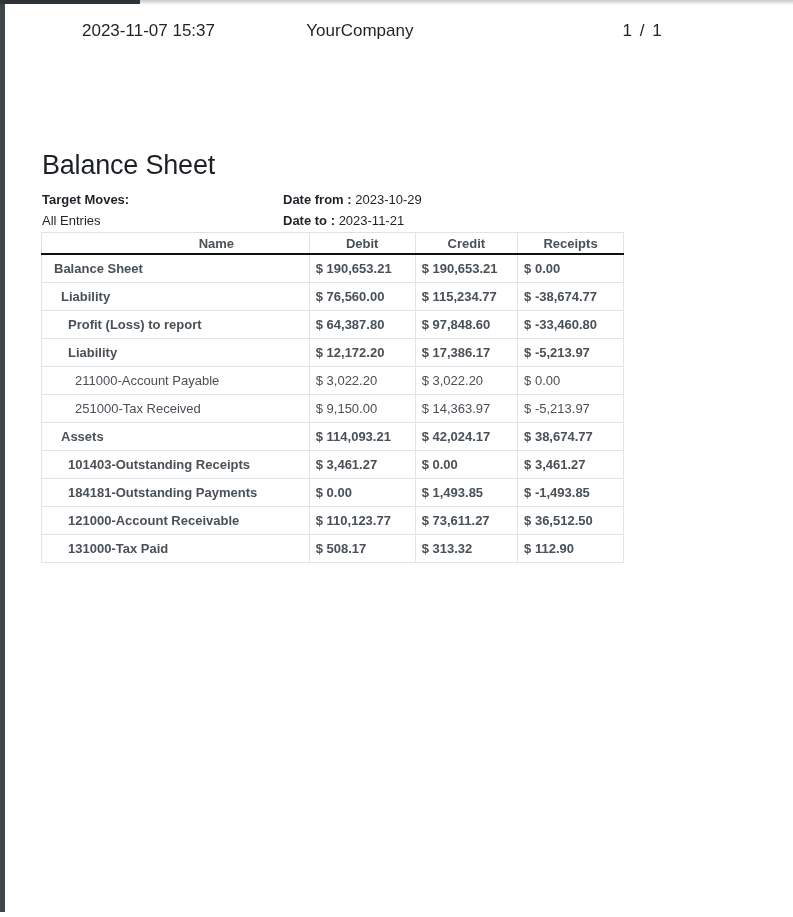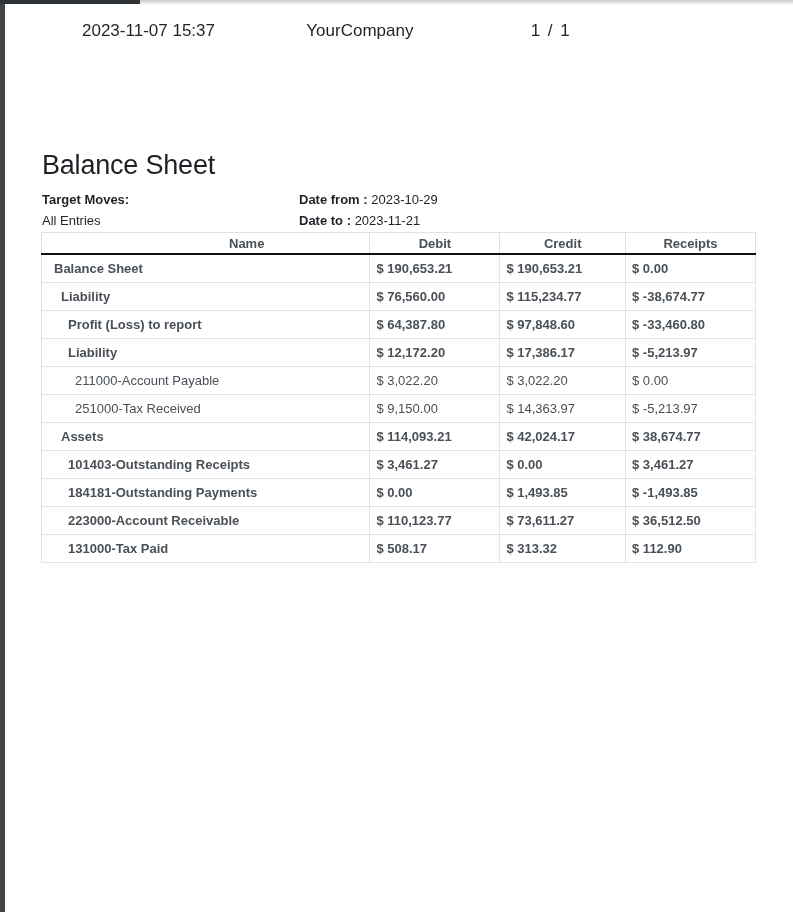--- a/index.html
+++ b/index.html
@@ -19,40 +19,40 @@
     background: linear-gradient(to bottom, #c6c9cc, rgba(255,255,255,0)); }
 
   
   .page-header {
     position: absolute; top: 21px; left: 42px; right: 38px;
     display: flex; align-items: baseline;
     font-size: 17px; color: #1f2328; margin-left: 40px;
   }
   .page-header .hl { flex: 1; text-align: left; }
   .page-header .hc { flex: 1; text-align: left; }
-  .page-header .hr { flex: 1; text-align: left; letter-spacing: 1.5px; }
+  .page-header .hr { flex: 1; text-align: center; letter-spacing: 1.5px; }
 
   
   .title {
     position: absolute; top: 150px; left: 42px; margin: 0;
     font-size: 27px; font-weight: 400; color: #1d2125; letter-spacing: -0.2px;
   }
   .meta {
     position: absolute; top: 189px; left: 42px; right: 38px;
     font-size: 13px; color: #1f2328; line-height: 21px;
   }
-  .meta-row { display: flex; gap: 16px; }
+  .meta-row { display: flex; }
   .meta-left { width: 241px; }
   .meta-right { flex: 1; }
   .b { font-weight: 700; }
 
   
   .report-table {
     position: absolute; top: 232px; left: 41px;
-    width: 715px; border-collapse: collapse;
+    width: 583px; border-collapse: collapse;
     font-size: 13px; color: #495057; table-layout: fixed;
   }
   .report-table th {
     border: 1px solid #dfe2e6;
     border-bottom: 2px solid #111111;
     padding: 2px 4px; height: 16px;
     font-weight: 700; text-align: center; color: #495057;
     line-height: 15px;
   }
   .report-table th.col-name { padding-left: 86px; } 
@@ -165,21 +165,21 @@
     <td class="cell-money">$ 0.00</td>
     <td class="cell-money">$ 3,461.27</td>
   </tr>
         <tr class="bold">
     <td class="cell-name" style="padding-left: 26px;">184181-Outstanding Payments</td>
     <td class="cell-money">$ 0.00</td>
     <td class="cell-money">$ 1,493.85</td>
     <td class="cell-money">$ -1,493.85</td>
   </tr>
         <tr class="bold">
-    <td class="cell-name" style="padding-left: 26px;">223000-Account Receivable</td>
+    <td class="cell-name" style="padding-left: 26px;">121000-Account Receivable</td>
     <td class="cell-money">$ 110,123.77</td>
     <td class="cell-money">$ 73,611.27</td>
     <td class="cell-money">$ 36,512.50</td>
   </tr>
         <tr class="bold">
     <td class="cell-name" style="padding-left: 26px;">131000-Tax Paid</td>
     <td class="cell-money">$ 508.17</td>
     <td class="cell-money">$ 313.32</td>
     <td class="cell-money">$ 112.90</td>
   </tr>

